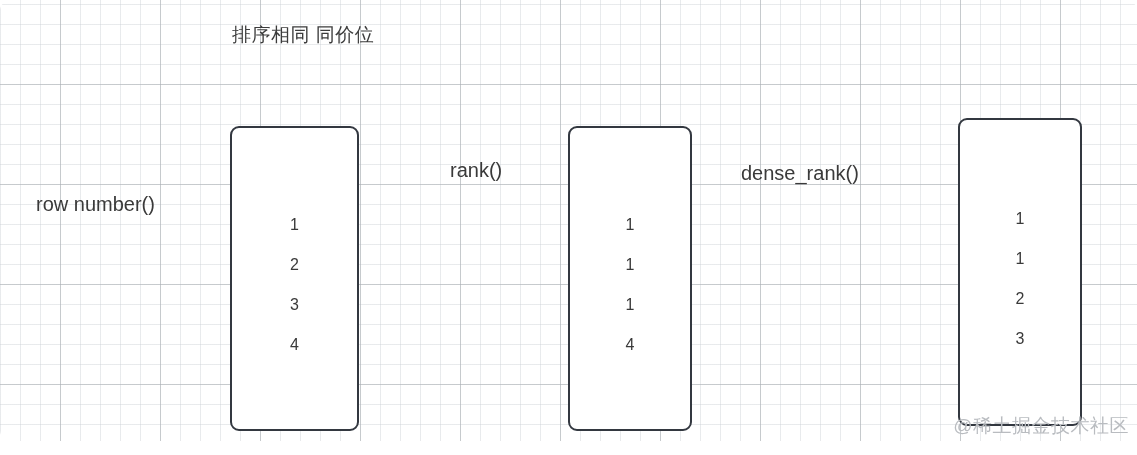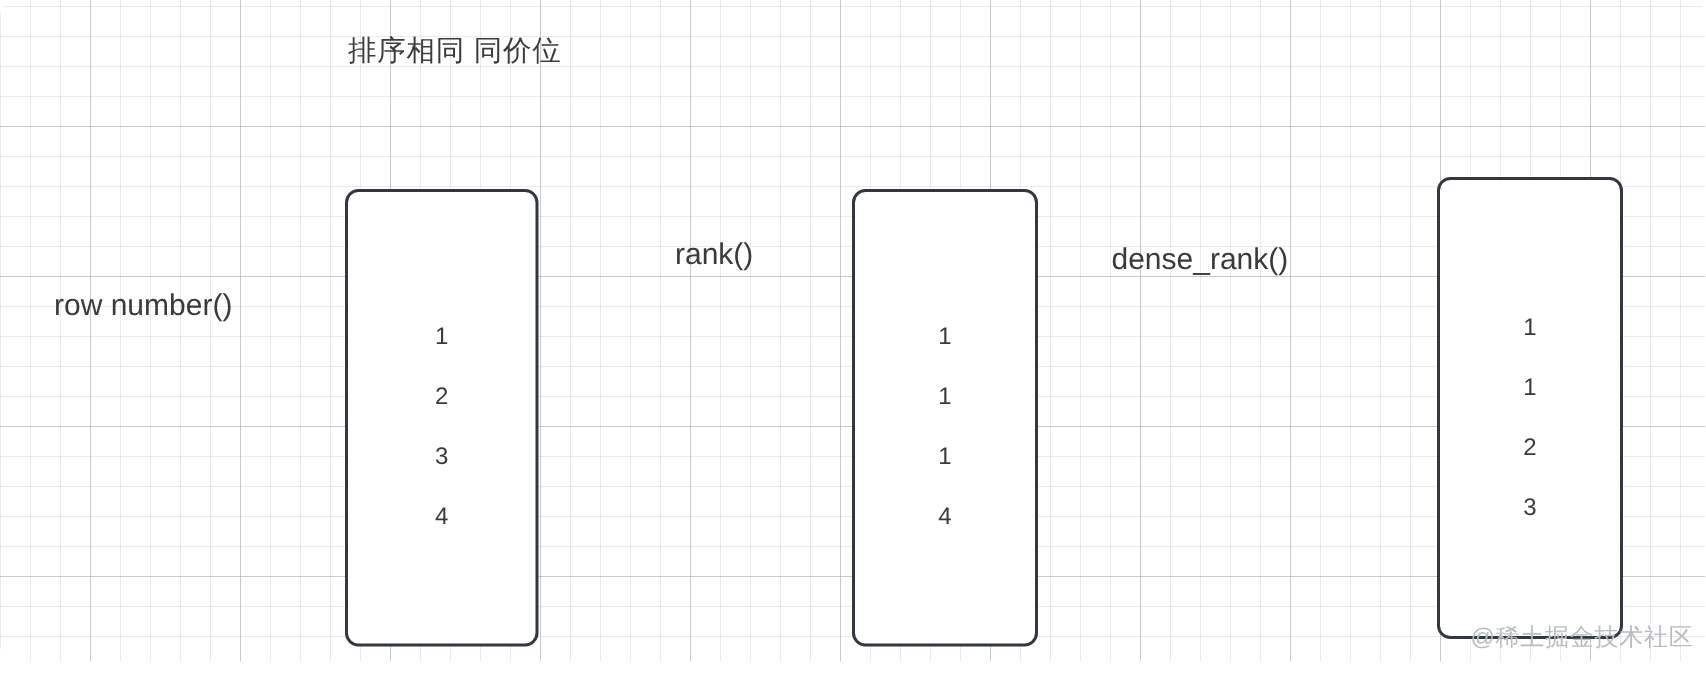--- a/index.html
+++ b/index.html
@@ -86,21 +86,21 @@
   .value-cell {
     height: 40px;
     line-height: 40px;
     text-align: center;
   }
 
   .watermark {
     position: absolute;
     right: 8px;
     bottom: 4px;
-    font-size: 16px;
+    font-size: 19px;
     line-height: 22px;
     color: #b9bcc0;
     white-space: nowrap;
     letter-spacing: 0.5px;
     margin-top: 29px;
   }
 </style>
 </head>
 <body>
 

